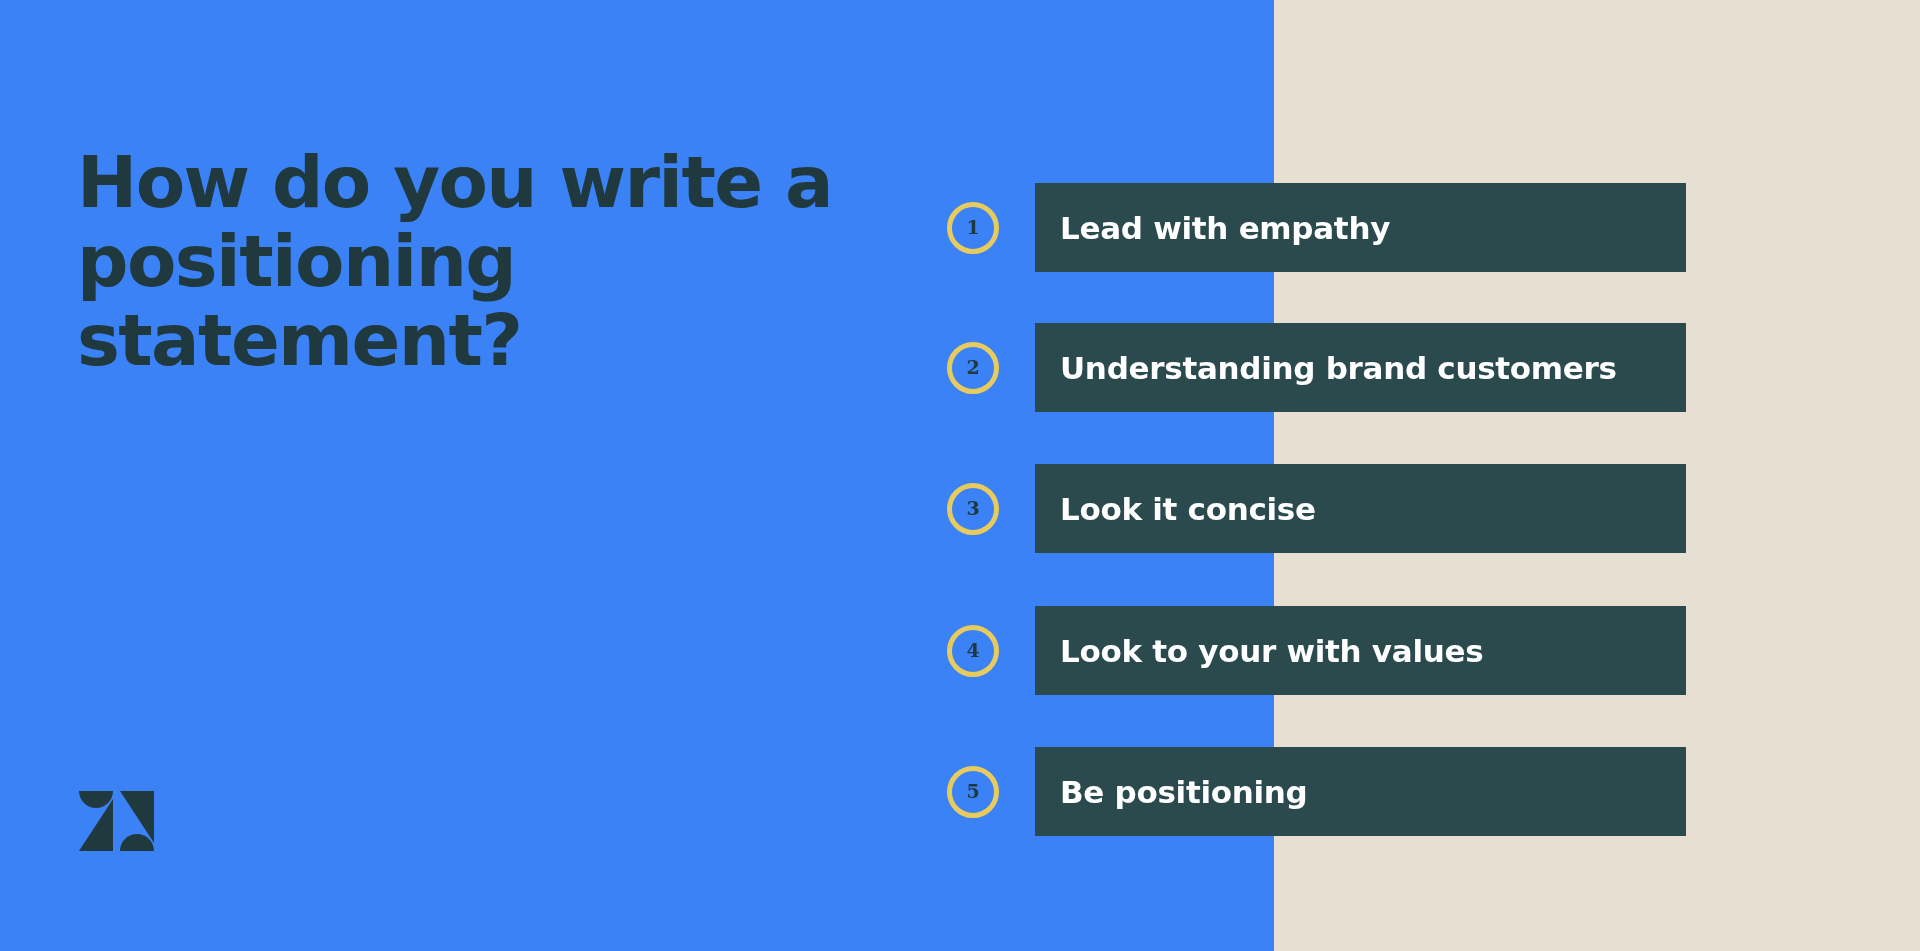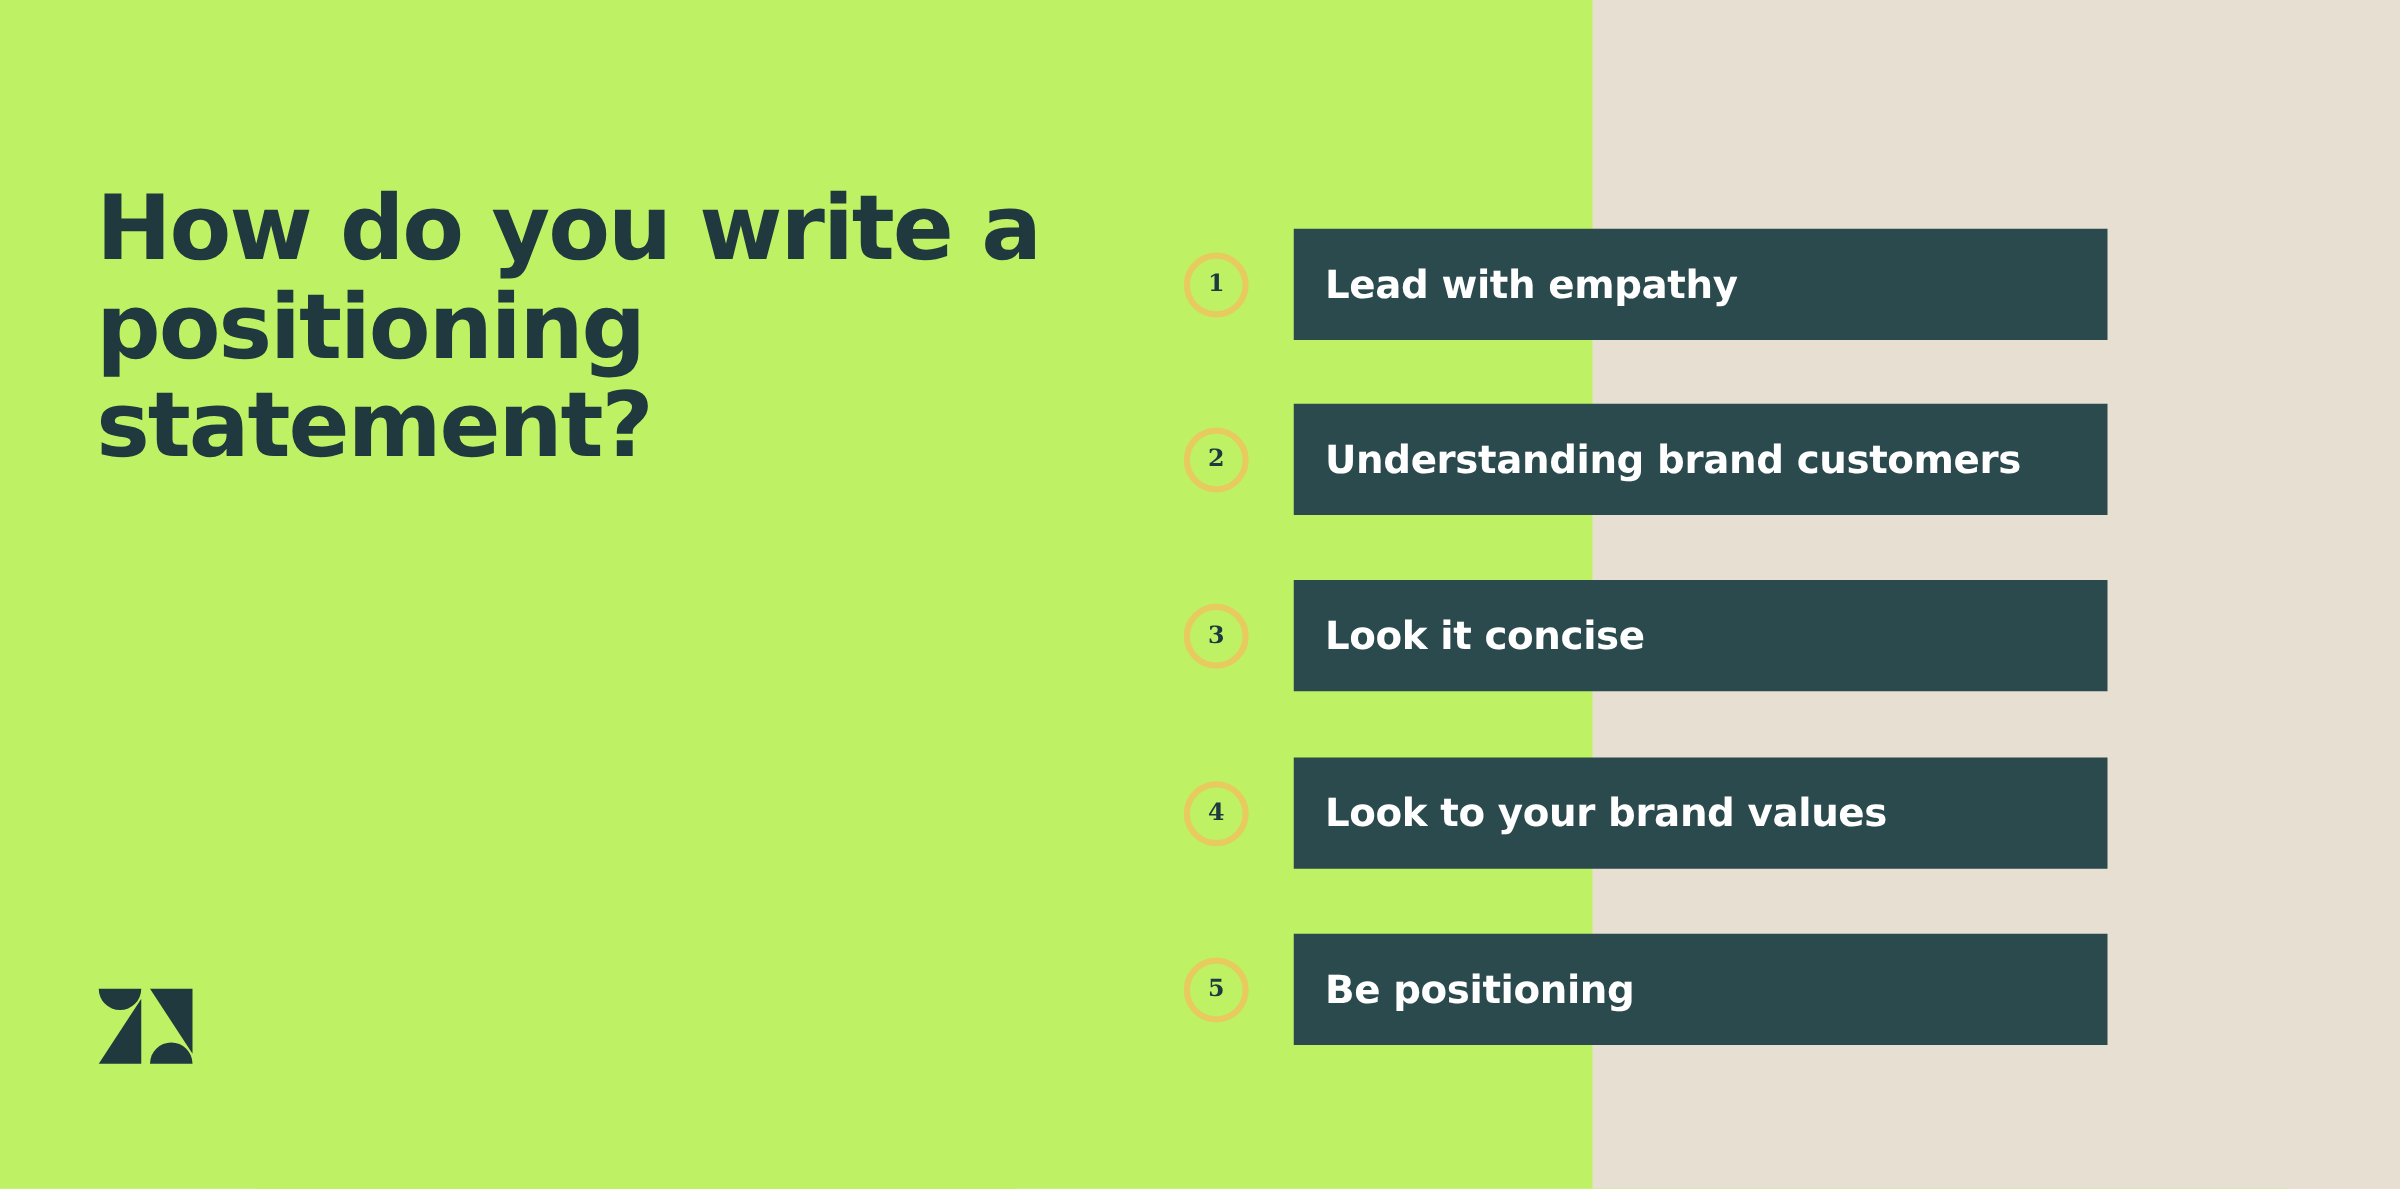--- a/index.html
+++ b/index.html
@@ -8,21 +8,21 @@
   body {
     font-family:"Liberation Sans", sans-serif;
     background:#F3EFEC;
     overflow:hidden;
   }
 
   .slide {
     position:relative;
     width:1920px;
     height:951px;
-    background:#bef264;
+    background:#3b82f6;
     overflow:hidden;
   }
 
   
   .bg-panel-right {
     position:absolute;
     top:0;
     left:66.35%;
     right:0;
     bottom:0;
@@ -169,21 +169,21 @@
     <div class="row row-3">
       <div class="badge">3</div>
       <div class="bar">
         <span class="bar-label">Look it concise</span>
       </div>
     </div>
 
     <div class="row row-4">
       <div class="badge">4</div>
       <div class="bar">
-        <span class="bar-label">Look to your brand values</span>
+        <span class="bar-label">Look to your with values</span>
       </div>
     </div>
 
     <div class="row row-5">
       <div class="badge">5</div>
       <div class="bar">
         <span class="bar-label">Be positioning</span>
       </div>
     </div>
 

